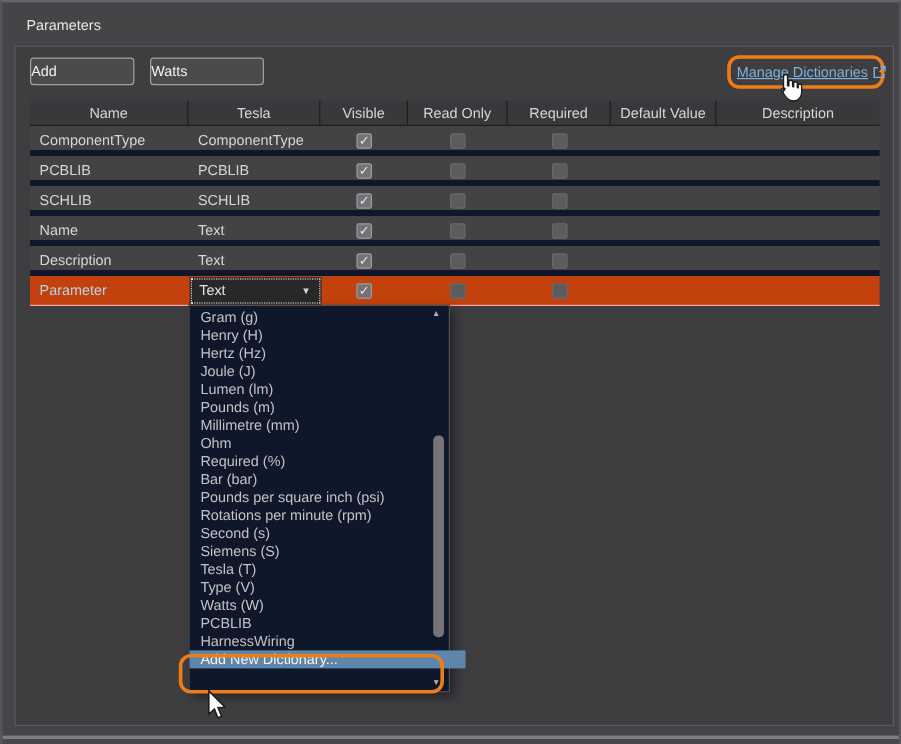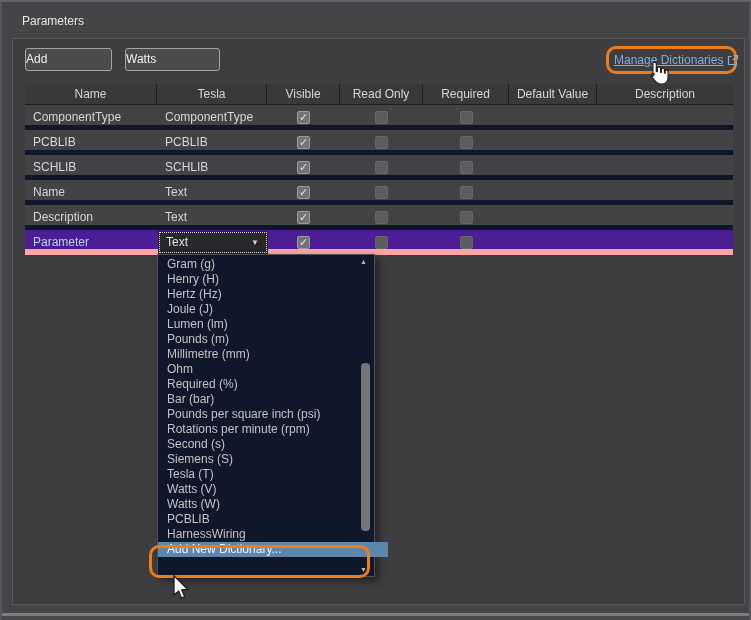--- a/index.html
+++ b/index.html
@@ -30,21 +30,21 @@
   .ext-icon{width:12px;height:12px;display:inline-block;}
 
   
   .thead{position:absolute;left:23px;top:82px;width:708px;height:21px;display:flex;
     background:#39393c;border-bottom:1px solid #1e1e21;}
   .th{height:100%;border-right:1px solid #1e1e21;color:#d6d6d8;font-size:12px;
     display:flex;align-items:center;justify-content:center;}
   .th:last-child{border-right:none;}
   .trow{position:absolute;left:23px;width:708px;height:25px;background:#434346;
     border-bottom:5px solid #0f172a;}
-  .trow.selected{background:#4c1d95;border-bottom:6px solid #fca5a5;}
+  .trow.selected{background:#c2410c;border-bottom:1px solid #fca5a5;}
   .cell{position:absolute;top:0;height:24px;line-height:24px;font-size:12px;color:#d6d6d8;
     padding-left:8px;overflow:hidden;white-space:nowrap;}
   .cell.c-name{left:0;width:132px;}
   .cell.c-type{left:132px;width:110px;}
   .trow.selected .cell.c-name{color:#b7d3e9;}
 
   
   .cb{position:absolute;top:6px;width:13px;height:13px;border-radius:2px;}
   .cb.v{left:272px;} .cb.r{left:350px;} .cb.q{left:435px;}
   .cb.checked{background:#737376;border:1px solid #9c9c9f;}
@@ -169,21 +169,21 @@
         <div class="dd-item">Pounds (m)</div>
         <div class="dd-item">Millimetre (mm)</div>
         <div class="dd-item">Ohm</div>
         <div class="dd-item">Required (%)</div>
         <div class="dd-item">Bar (bar)</div>
         <div class="dd-item">Pounds per square inch (psi)</div>
         <div class="dd-item">Rotations per minute (rpm)</div>
         <div class="dd-item">Second (s)</div>
         <div class="dd-item">Siemens (S)</div>
         <div class="dd-item">Tesla (T)</div>
-        <div class="dd-item">Watts (V)</div>
+        <div class="dd-item">Type (V)</div>
         <div class="dd-item">Watts (W)</div>
         <div class="dd-item">PCBLIB</div>
         <div class="dd-item">HarnessWiring</div>
         <div class="dd-item hl">Add New Dictionary...</div>
       </div>
     <div class="dd-scroll">
       <span class="up">▲</span>
       <div class="dd-thumb"></div>
       <span class="down">▼</span>
     </div>

